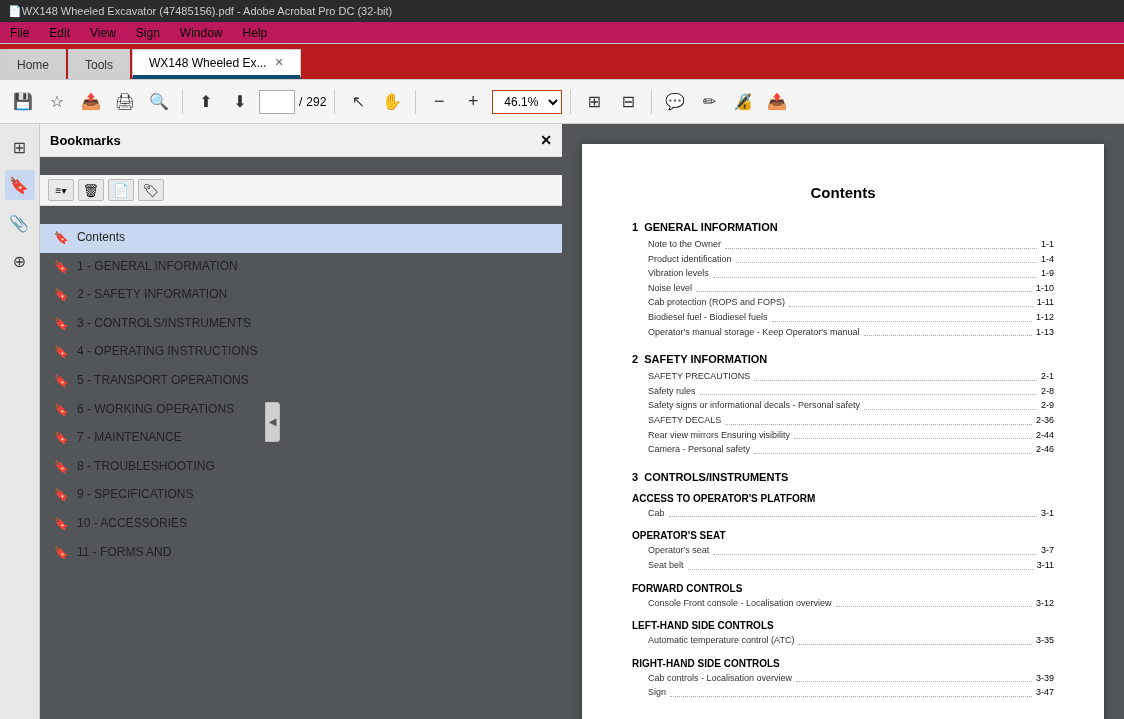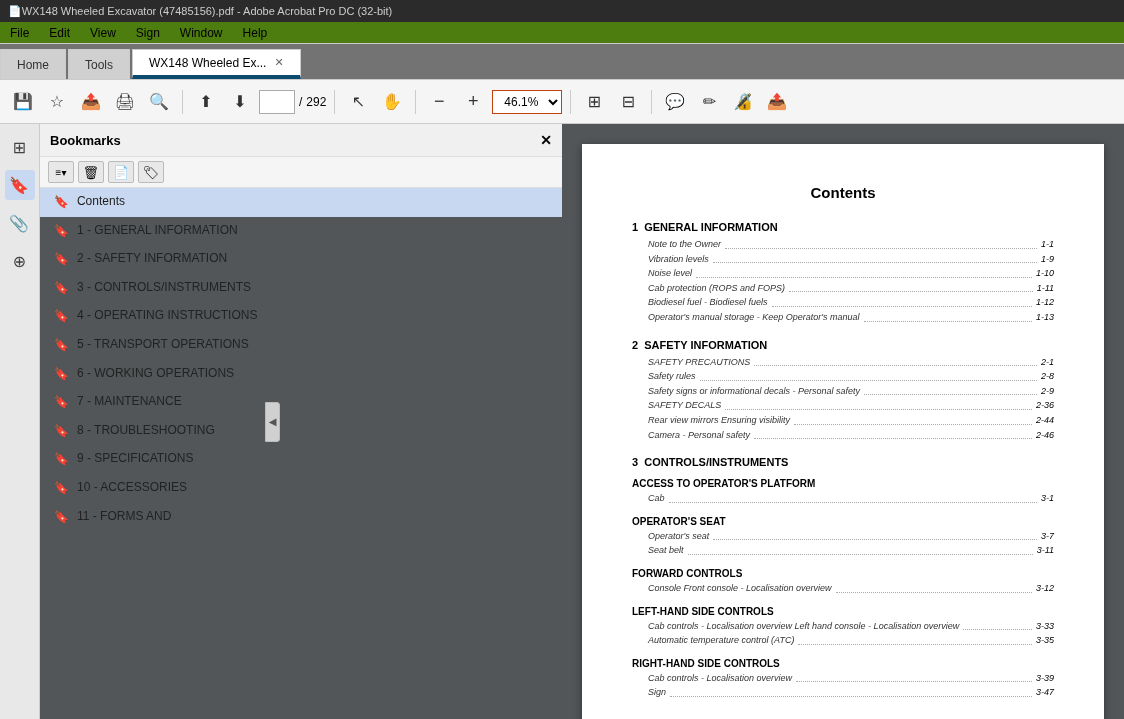--- a/index.html
+++ b/index.html
@@ -12,36 +12,36 @@
       display: flex;
       align-items: center;
       padding: 0 8px;
       color: #ccc;
       font-size: 11px;
     }
 
     
     #menubar {
       height: 22px;
-      background: #4d7c0f;
+      background: #be185d;
       display: flex;
       align-items: center;
       border-bottom: 1px solid #ccc;
     }
     .menu-item {
       padding: 2px 10px;
       font-size: 12px;
       cursor: pointer;
       color: #000;
     }
 
     
     #tabbar {
       height: 36px;
-      background: #737373;
+      background: #b91c1c;
       display: flex;
       align-items: flex-end;
       border-bottom: 1px solid #ccc;
     }
     .tab {
       height: 30px;
       padding: 0 16px;
       display: flex;
       align-items: center;
       font-size: 12px;
@@ -145,20 +145,21 @@
       color: #444;
       font-size: 16px;
     }
     .sidebar-icon-btn.active { background: #c8d8f0; color: #1a5fb0; }
 
     #left-content {
       flex: 1;
       display: flex;
       flex-direction: column;
       overflow: hidden;
+      gap: 18px;
     }
 
     
     #bookmarks-header {
       display: flex;
       align-items: center;
       justify-content: space-between;
       padding: 8px 10px;
       font-size: 13px;
       font-weight: bold;
@@ -276,21 +277,20 @@
       margin-top: 14px;
       margin-bottom: 4px;
     }
     .toc-entry {
       display: flex;
       justify-content: space-between;
       font-size: 9px;
       color: #333;
       padding: 1px 0 1px 16px;
       line-height: 1.4;
-      font-style: italic;
     }
     .toc-entry .dots {
       flex: 1;
       border-bottom: 1px dotted #aaa;
       margin: 0 4px;
       margin-bottom: 2px;
     }
     .toc-entry .page-ref {
       color: #000;
       font-size: 9px;
@@ -449,20 +449,25 @@
     <div id="page">
       <div class="contents-title">Contents</div>
 
       <div class="section-header">1&nbsp;&nbsp;GENERAL INFORMATION</div>
       <div class="toc-entry">
           <span>Note to the Owner</span>
           <span class="dots"></span>
           <span class="page-ref">1-1</span>
         </div>
       <div class="toc-entry">
+          <span>Product identification</span>
+          <span class="dots"></span>
+          <span class="page-ref">1-4</span>
+        </div>
+      <div class="toc-entry">
           <span>Vibration levels</span>
           <span class="dots"></span>
           <span class="page-ref">1-9</span>
         </div>
       <div class="toc-entry">
           <span>Noise level</span>
           <span class="dots"></span>
           <span class="page-ref">1-10</span>
         </div>
       <div class="toc-entry">
@@ -532,25 +537,20 @@
           <span class="page-ref">3-11</span>
         </div>
       <div class="sub-section-header">FORWARD CONTROLS</div>
       <div class="toc-entry">
           <span>Console Front console - Localisation overview</span>
           <span class="dots"></span>
           <span class="page-ref">3-12</span>
         </div>
       <div class="sub-section-header">LEFT-HAND SIDE CONTROLS</div>
       <div class="toc-entry">
-          <span>Cab controls - Localisation overview Left hand console - Localisation overview</span>
-          <span class="dots"></span>
-          <span class="page-ref">3-33</span>
-        </div>
-      <div class="toc-entry">
           <span>Automatic temperature control (ATC)</span>
           <span class="dots"></span>
           <span class="page-ref">3-35</span>
         </div>
       <div class="sub-section-header">RIGHT-HAND SIDE CONTROLS</div>
       <div class="toc-entry">
           <span>Cab controls - Localisation overview</span>
           <span class="dots"></span>
           <span class="page-ref">3-39</span>
         </div>

